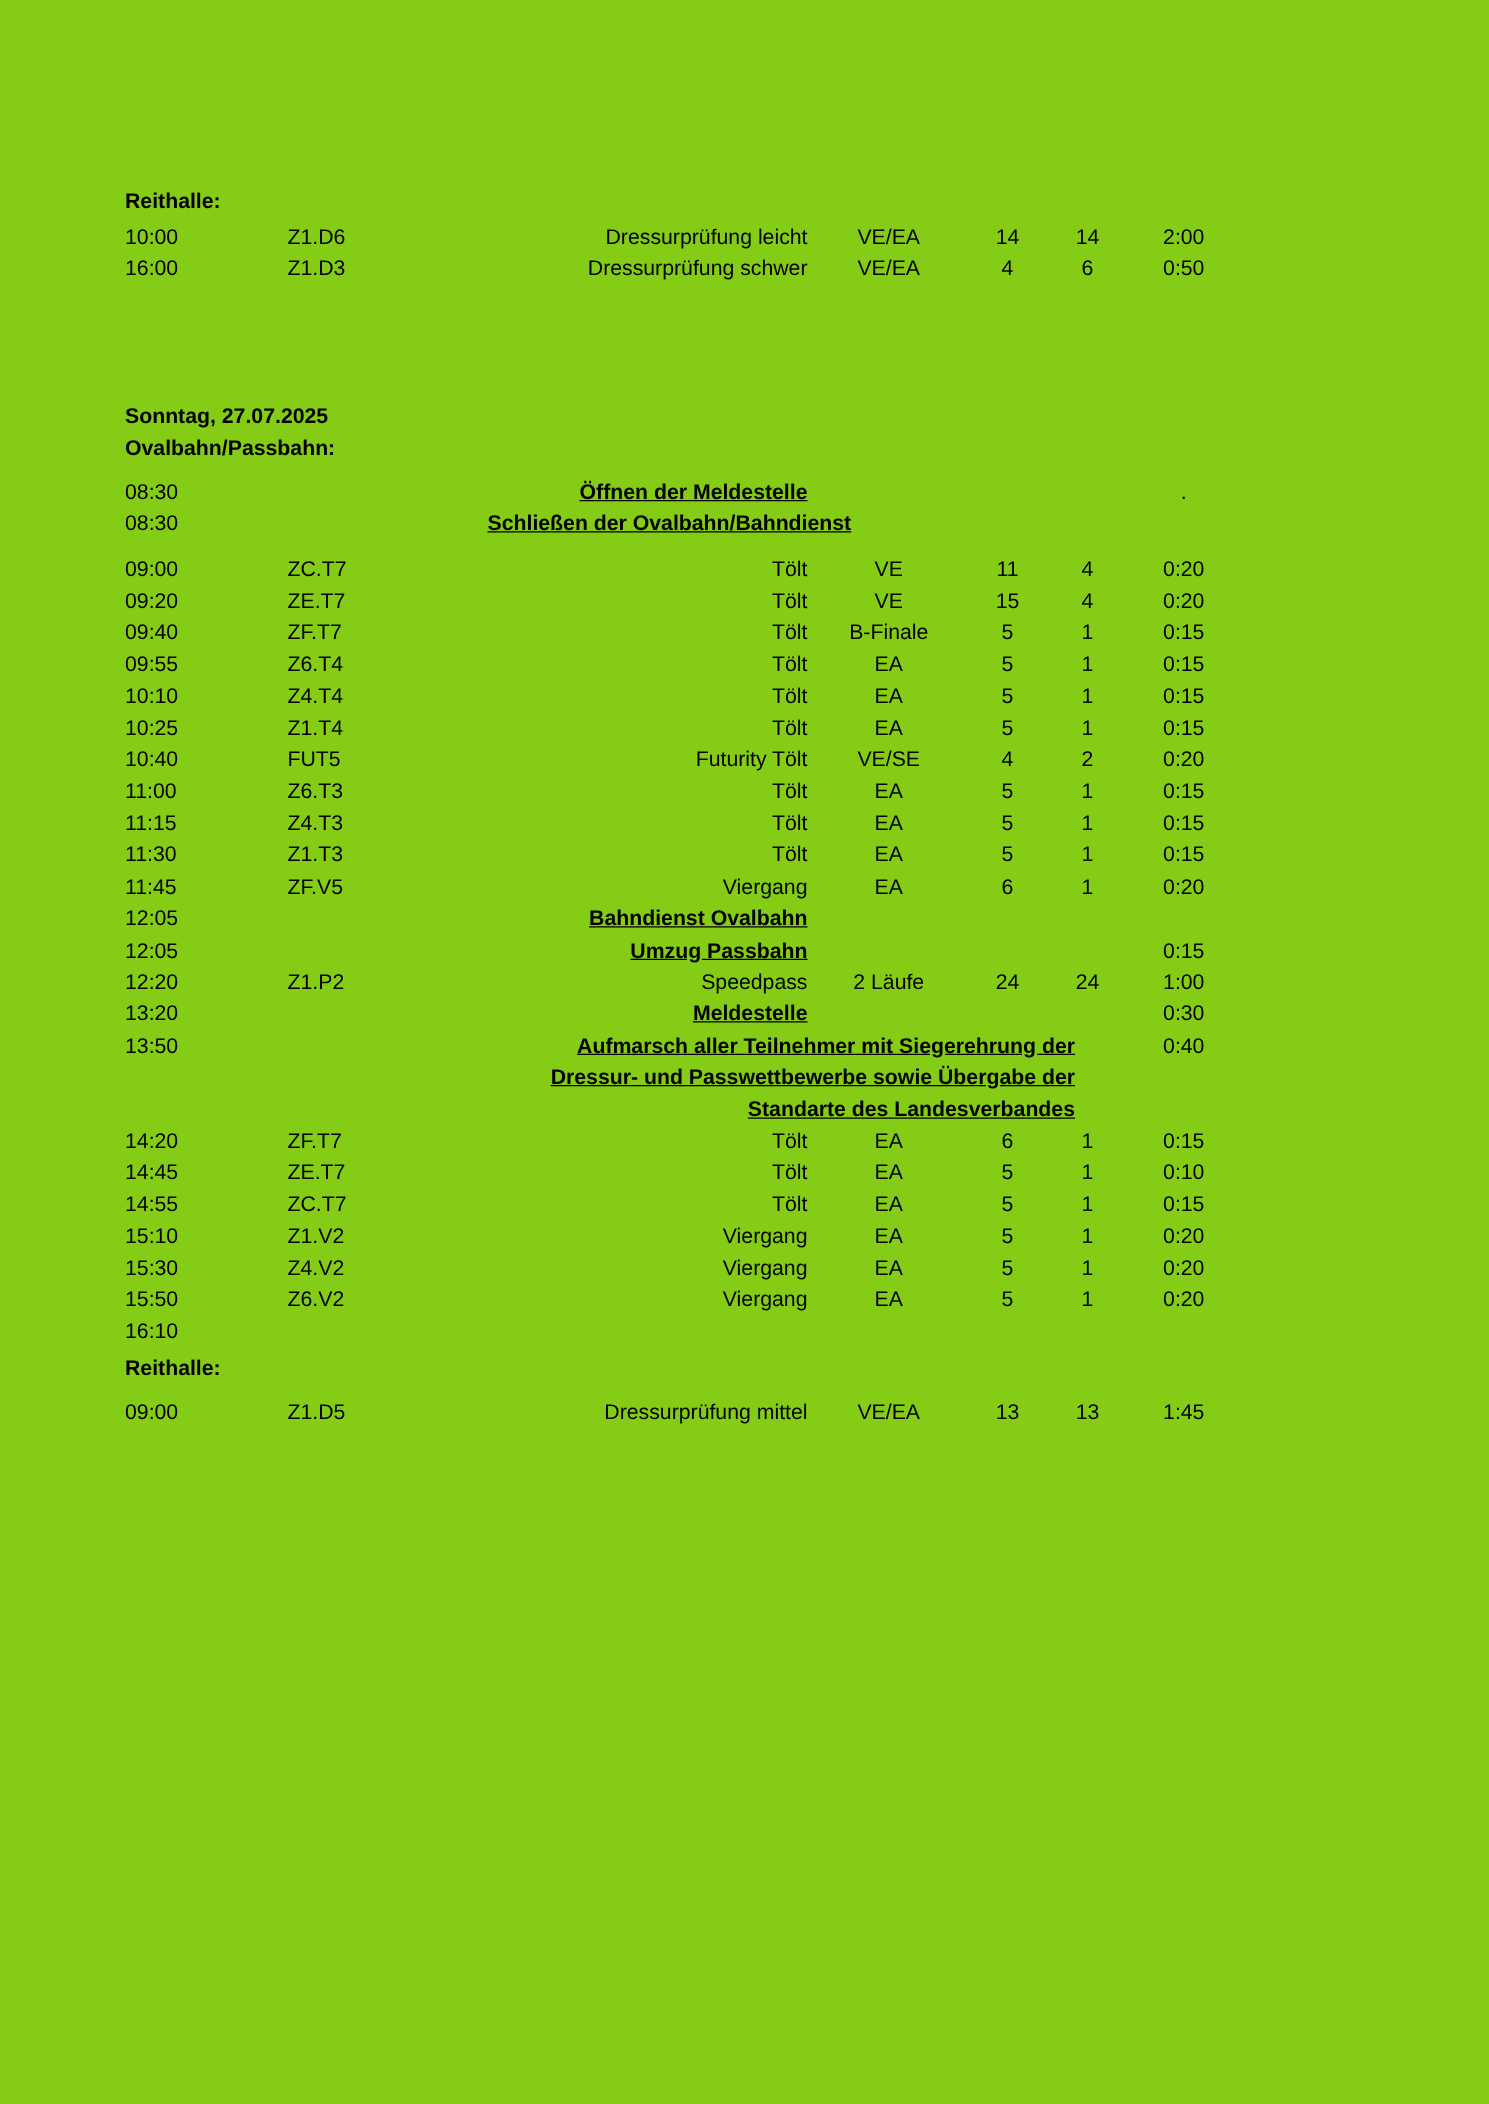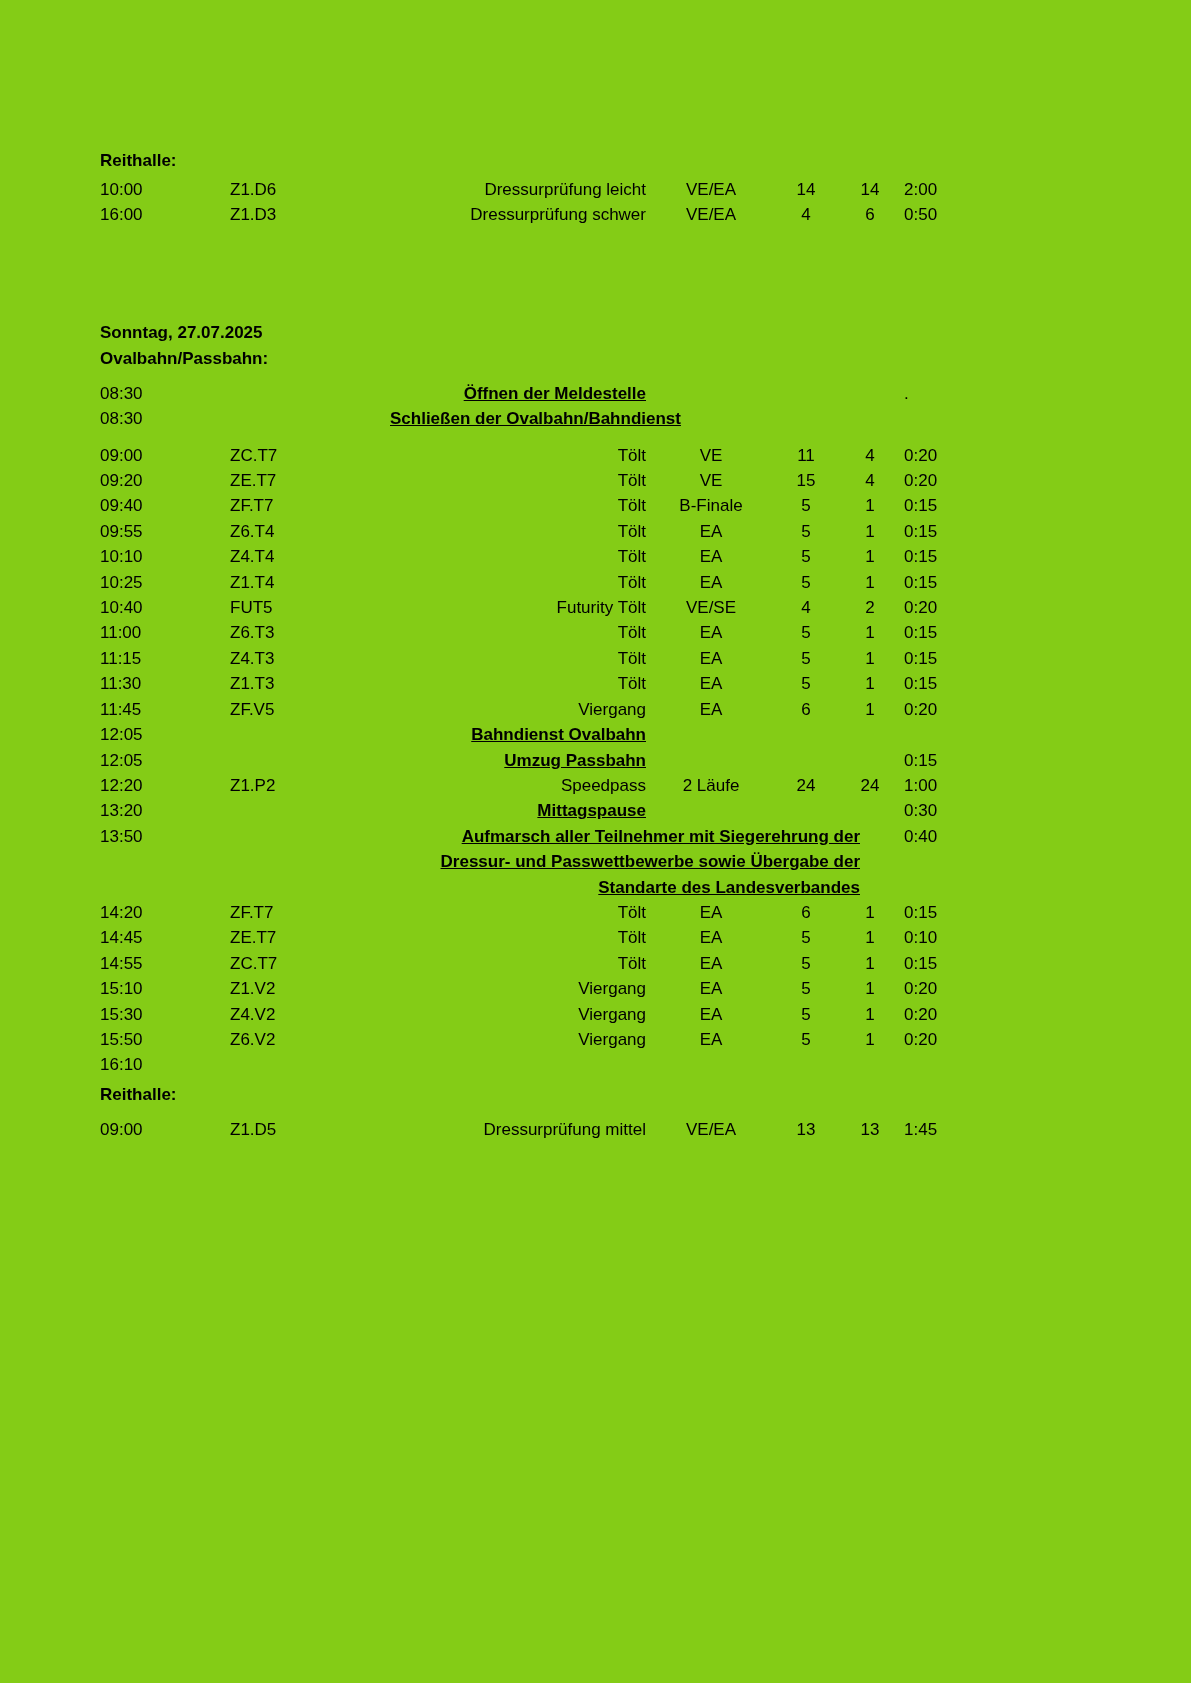--- a/index.html
+++ b/index.html
@@ -42,21 +42,21 @@
   .name { width: 256px; text-align: right; }
   .name-text { white-space: nowrap; }
   .name-text.wide {
     display: inline-block;
     width: 470px;
     white-space: pre-line;
   }
   .cat  { width: 130px; text-align: center; }
   .n1   { width: 60px;  text-align: center; }
   .n2   { width: 68px;  text-align: center; }
-  .dur  { width: 86px;  text-align: left; }
+  .dur  { width: 86px;  text-align: center; }
   .row.bold-name .name-text { font-weight: bold; text-decoration: underline; }
 </style>
 </head>
 <body>
 
 <div class="page">
   <div id="sections-root">
       <section class="schedule-section sec-0">
     <div class="headings">
           <div class="heading">Reithalle:</div>
@@ -228,21 +228,21 @@
     <div class="col code">Z1.P2</div>
     <div class="col name"><span class="name-text">Speedpass</span></div>
     <div class="col cat">2 Läufe</div>
     <div class="col n1">24</div>
     <div class="col n2">24</div>
     <div class="col dur">1:00</div>
   </div>
           <div class="row bold-name">
     <div class="col time">13:20</div>
     <div class="col code"></div>
-    <div class="col name"><span class="name-text">Mittagspause</span></div>
+    <div class="col name"><span class="name-text">Meldestelle</span></div>
     <div class="col cat"></div>
     <div class="col n1"></div>
     <div class="col n2"></div>
     <div class="col dur">0:30</div>
   </div>
           <div class="row bold-name">
     <div class="col time">13:50</div>
     <div class="col code"></div>
     <div class="col name"><span class="name-text wide">Aufmarsch aller Teilnehmer mit Siegerehrung der
 Dressur- und Passwettbewerbe sowie Übergabe der

